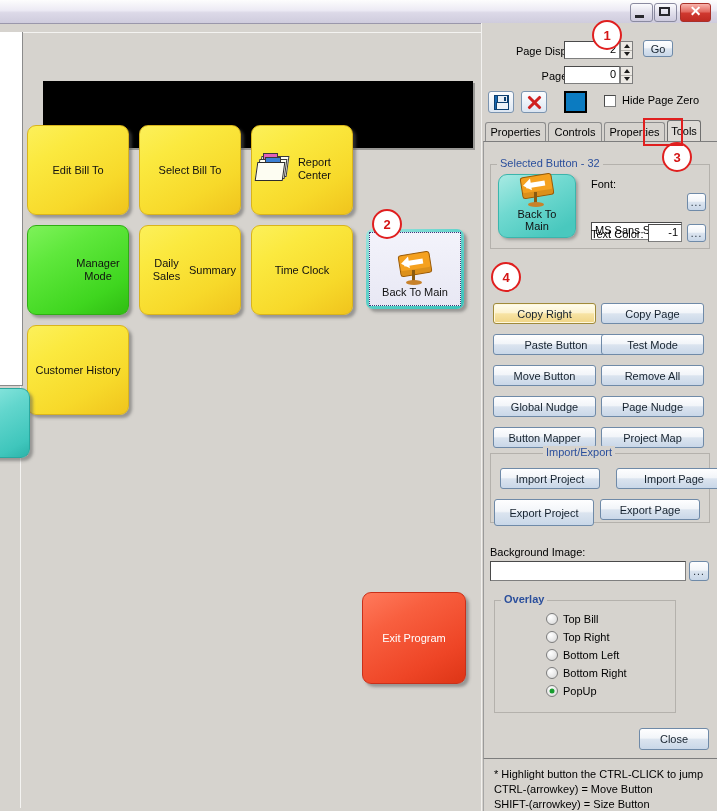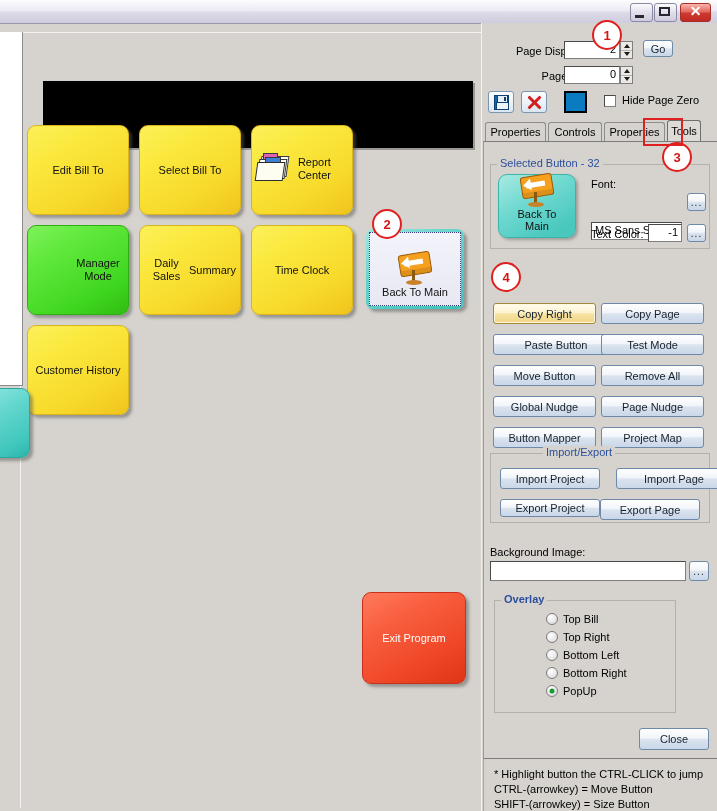--- a/index.html
+++ b/index.html
@@ -317,21 +317,21 @@
           <div class="xpbtn" style="left: 117px; top: 254px; width: 103px; height: 21px;">Page Nudge</div>
           <div class="xpbtn" style="left: 9px; top: 285px; width: 103px; height: 21px;">Button Mapper</div>
           <div class="xpbtn" style="left: 117px; top: 285px; width: 103px; height: 21px;">Project Map</div>
         </div>
 
       <div class="groupbox" style="left:6px;top:311px;width:220px;height:70px;"></div>
       <div class="grouptitle" style="left:13px;top:304px;margin-left:46px;">Import/Export</div>
       <div id="ie-grid">
           <div class="xpbtn" style="left: 16px; top: 326px; width: 100px; height: 21px;">Import Project</div>
           <div class="xpbtn" style="left: 132px; top: 326px; width: 116px; height: 21px;">Import Page</div>
-          <div class="xpbtn" style="left: 16px; top: 357px; width: 100px; height: 18px;">Export Project</div>
+          <div class="xpbtn" style="left: 10px; top: 357px; width: 100px; height: 27px;">Export Project</div>
           <div class="xpbtn" style="left: 116px; top: 357px; width: 100px; height: 21px;">Export Page</div>
         </div>
 
       <div class="frm-row" style="left:6px;top:404px;">Background Image:</div>
       <div class="txtfield" style="left:6px;top:419px;width:196px;height:20px;"></div>
       <div class="xpbtn ellip" style="left:205px;top:419px;width:20px;height:20px;">...</div>
 
       <div class="groupbox" style="left:10px;top:458px;width:182px;height:113px;"></div>
       <div class="grouptitle" style="left:17px;top:451px;font-weight:bold;">Overlay</div>
       <div id="overlay-options">

